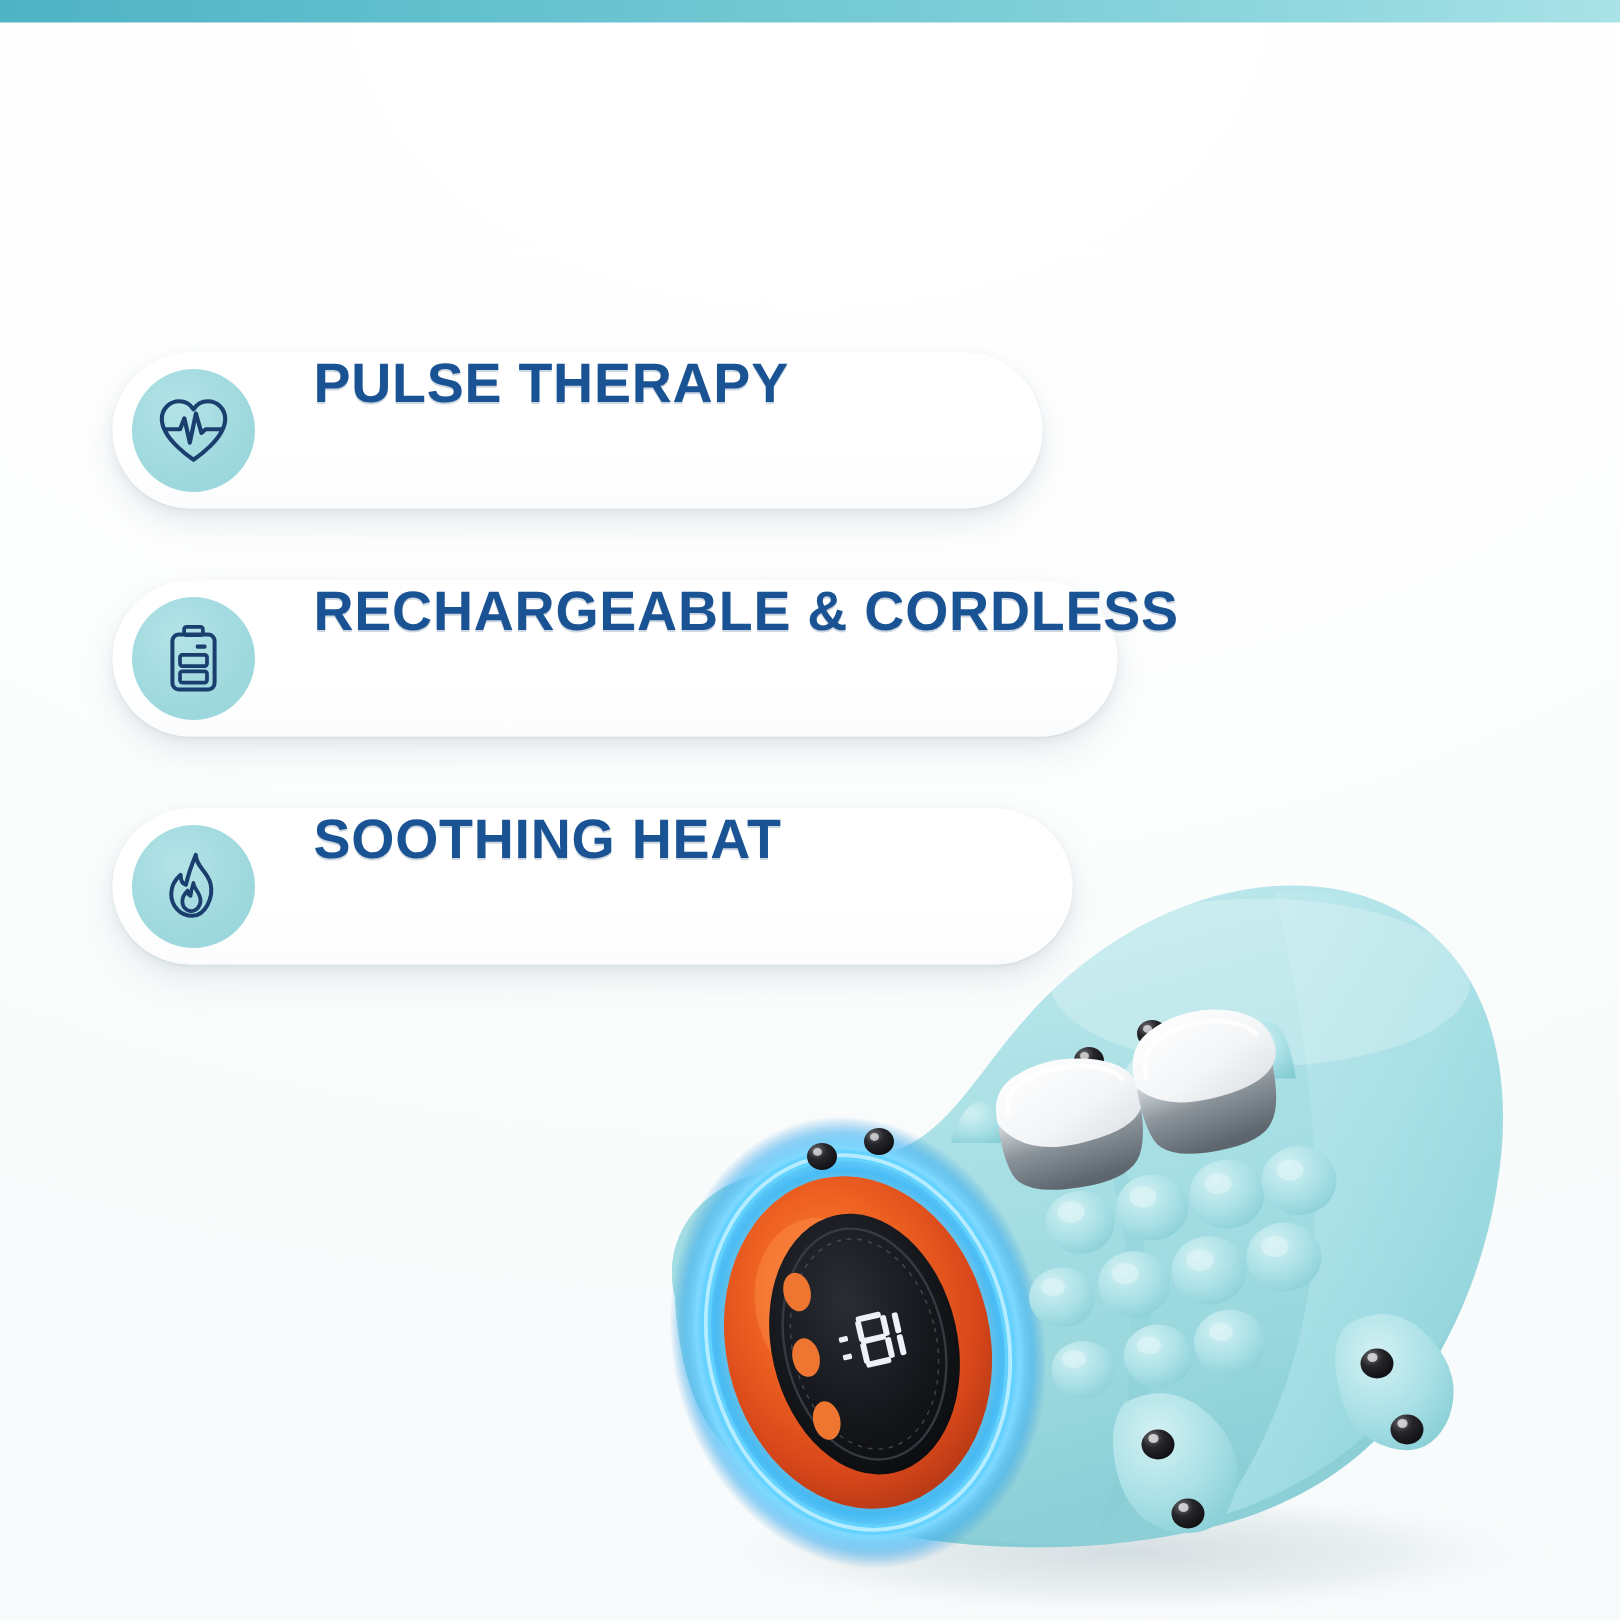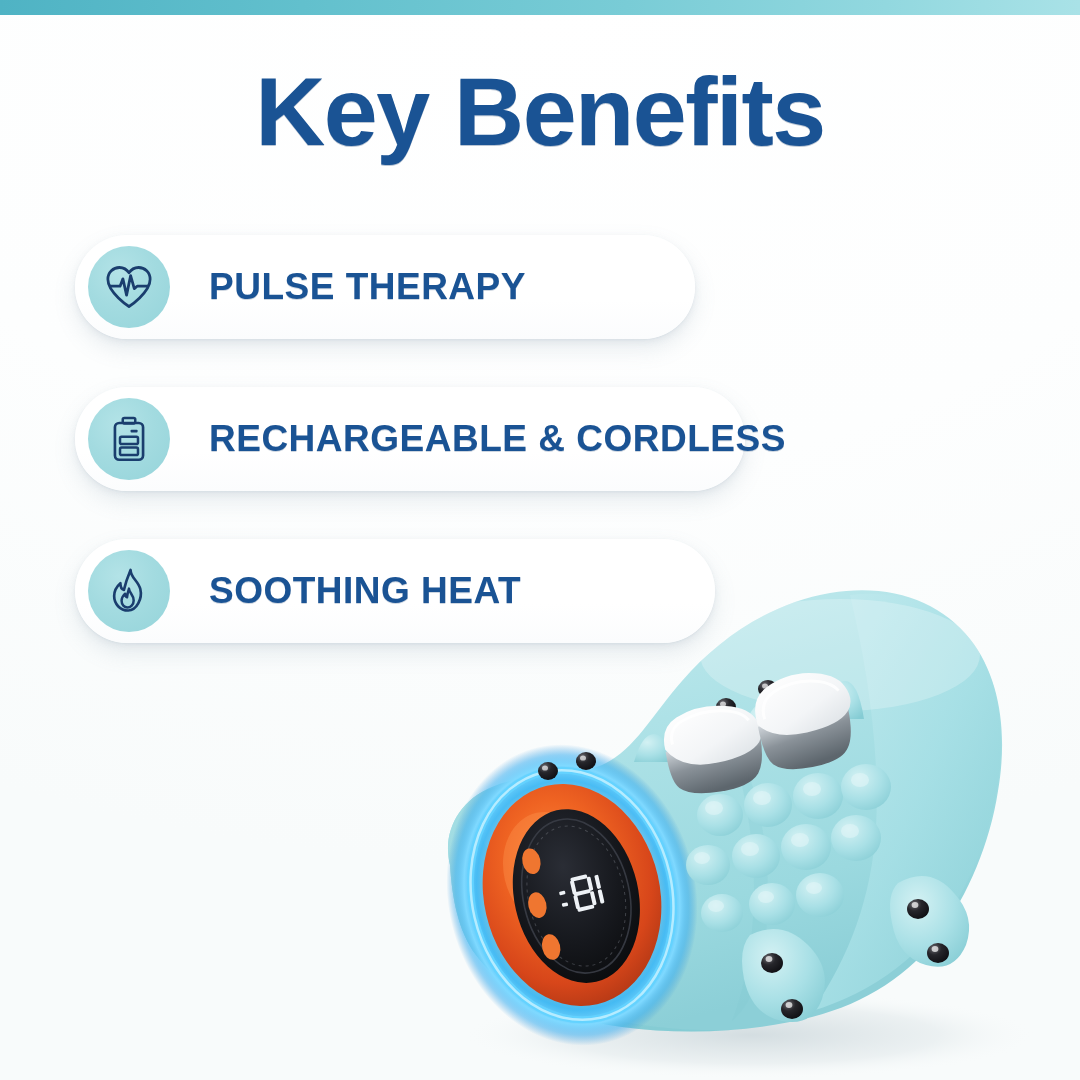--- a/index.html
+++ b/index.html
@@ -52,21 +52,21 @@
     position:relative;
     height:104px;
     margin-bottom:48px;
     background:linear-gradient(180deg,#ffffff 0%, #ffffff 62%, #fbfcfd 100%);
     border-radius:52px;
     box-shadow:
       0 10px 22px rgba(120,140,160,.16),
       0 3px 7px rgba(120,140,160,.10),
       0 1px 2px rgba(120,140,160,.08);
     display:flex;
-    align-items:center;
+    align-items:flex-start;
   }
   .card.w1 { width:620px; }
   .card.w2 { width:640px; }
   .card.w3 { width:670px; }
 
   .icon-circle {
     position:absolute;
     left:13px; top:11px;
     width:82px; height:82px;
     border-radius:50%;
@@ -94,21 +94,20 @@
   }
   #product svg { display:block; width:660px; height:515px; }
 </style>
 </head>
 <body>
 
 <div id="page">
 
   <div id="topbar"></div>
 
-  <div id="title">Key Benefits</div>
 
   <div id="cards">
 
     <div class="card w1">
       <div class="icon-circle">
         <svg viewBox="0 0 64 64" width="52" height="52" aria-hidden="true">
           <path d="M32 56 C32 56 6 39 6 22.5 C6 13.9 12.6 8 20.2 8 C25.4 8 29.6 10.8 32 14.6 C34.4 10.8 38.6 8 43.8 8 C51.4 8 58 13.9 58 22.5 C58 39 32 56 32 56 Z" fill="none" stroke="#1a3e6e" stroke-width="3.4" stroke-linejoin="round"></path>
           <path d="M9 31 L21 31 L24.5 22 L29 42 L34 18 L38.5 34 L42 31 L55 31" fill="none" stroke="#1a3e6e" stroke-width="3.4" stroke-linecap="round" stroke-linejoin="round"></path>
         </svg>
       </div>

